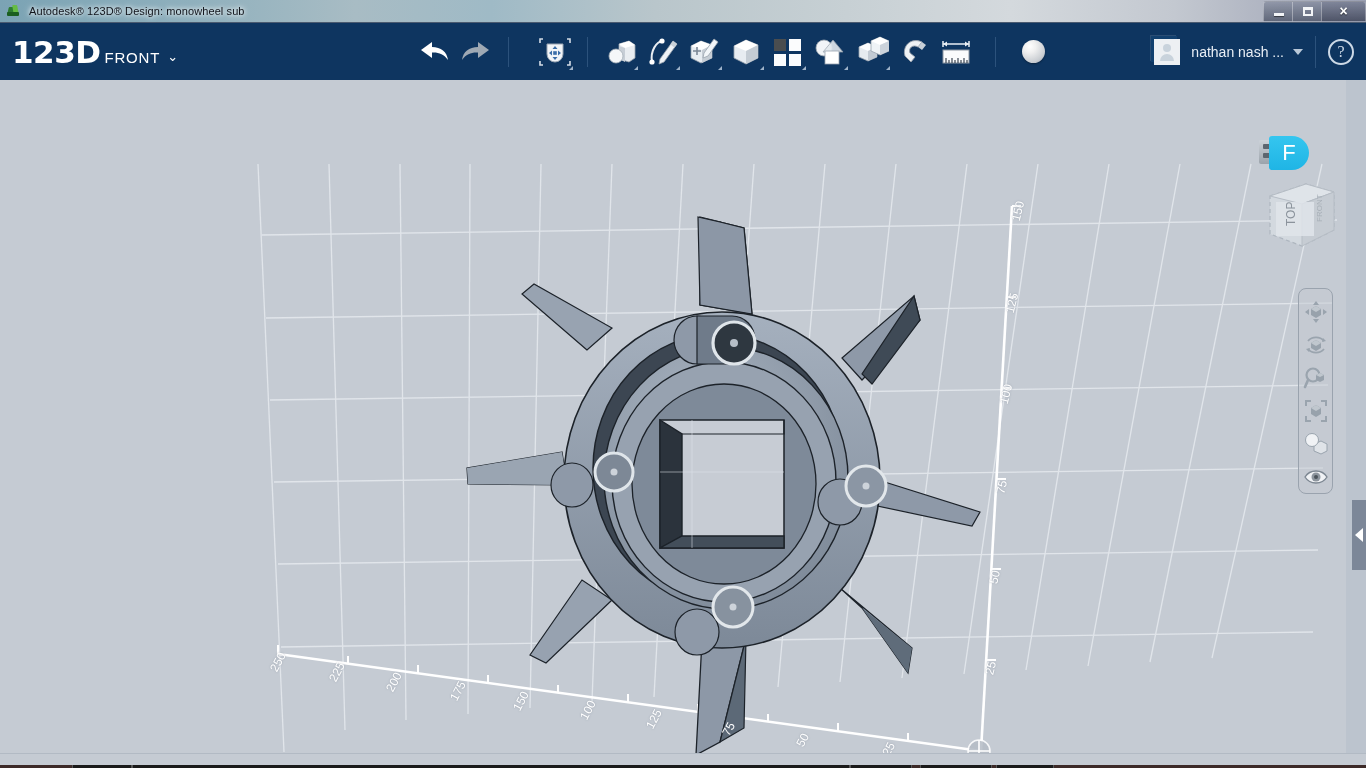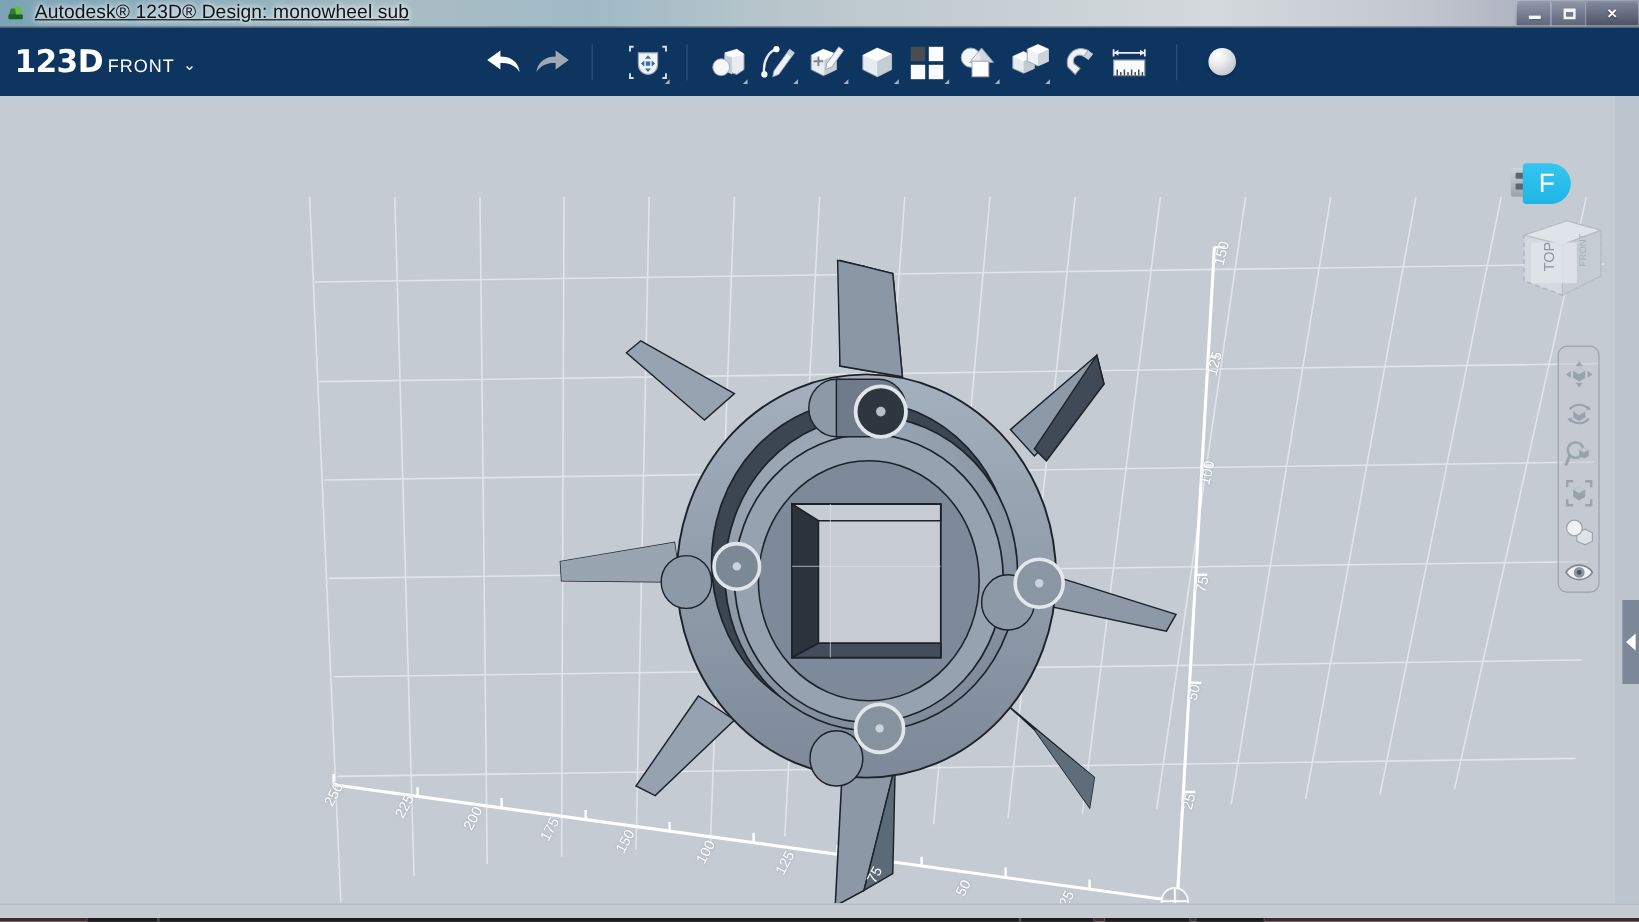--- a/index.html
+++ b/index.html
@@ -21,23 +21,23 @@
   #tb-icon {
     width: 16px; height: 16px; margin-left: 6px; position: relative; flex: none;
   }
   #tb-icon .g1 { position:absolute; left:2px; top:4px; width:6px; height:8px;
      background:#2e7d32; transform: skewX(-12deg); border-radius:1px;}
   #tb-icon .g2 { position:absolute; left:7px; top:2px; width:5px; height:10px;
      background:#66bb44; transform: skewX(10deg); border-radius:1px;}
   #tb-icon .g3 { position:absolute; left:1px; top:9px; width:12px; height:4px;
      background:#1b5e20; border-radius:1px;}
   #tb-title {
-    margin-left: 7px; font-size: 16px; color: #10131a;
+    margin-left: 7px; font-size: 11px; color: #10131a;
     text-shadow: 0 0 4px rgba(255,255,255,0.95), 0 0 7px rgba(255,255,255,0.9);
-    white-space: nowrap; letter-spacing: .1px; text-decoration: underline;
+    white-space: nowrap; letter-spacing: .1px;
   }
   #winbtns { margin-left: auto; display: flex; height: 21px; align-items: stretch; }
   .winbtn {
     width: 29px; position: relative; cursor: default;
     background: linear-gradient(to bottom, rgba(120,128,148,.55), rgba(70,78,98,.75));
     border-left: 1px solid rgba(255,255,255,.35);
     border-top: 1px solid rgba(255,255,255,.35);
     border-bottom: 1px solid rgba(255,255,255,.2);
   }
   .winbtn:first-child { border-top-left-radius: 3px; }
@@ -54,21 +54,21 @@
      color:#ffffff; font-size:14px; font-weight:bold;
      display:flex; align-items:center; justify-content:center;
      text-shadow: 0 1px 1px rgba(0,0,0,.6); }
 
   
   #toolbar {
     position: absolute; left: 0; top: 23px; width: 1366px; height: 57px;
     background: #0e3560; display: flex; align-items: center;
   }
   #logo { margin-left: 12px; display: flex; align-items: baseline; user-select:none; }
-  #logo .big { font-size: 26px; font-weight: bold; color: #fff; letter-spacing: -.5px;
+  #logo .big { font-size: 31px; font-weight: bold; color: #fff; letter-spacing: -.5px;
      font-family: "DejaVu Sans", sans-serif; }
   #logo .small { font-size: 15px; color: #fff; margin-left: 4px; letter-spacing: .8px; }
   #logo .caret { margin-left: 7px; color: #fff; font-size: 13px; position: relative; top: -2px;}
 
   .tsep { width: 1px; height: 30px; background: #2c527c; margin: 0 11px; flex: none;}
 
   .tool { width: 42px; height: 42px; position: relative; flex: none;
      display: flex; align-items: center; justify-content: center; cursor: default; }
   .tool .tri { position:absolute; right:3px; bottom:3px; width:0;height:0;
      border-left:4px solid transparent; border-bottom:4px solid #9fb3c9;}
@@ -311,20 +311,30 @@
       </svg>
     </div>
   </div>
 
   <div class="tsep" style="margin-left:18px"></div>
 
   <div id="sphere-btn">
     <div class="ball"></div>
   </div>
 
+  <div id="userarea">
+    <div id="avatar">
+      <div class="head"></div>
+        <div class="body"></div>
+    </div>
+    <div id="username">nathan nash  ...</div>
+    <div id="user-caret"></div>
+    <div id="usep"></div>
+    <div id="help">?</div>
+  </div>
 </div>
 
 <div id="viewport">
 
   <svg id="grid" viewBox="0 0 1366 673" preserveAspectRatio="none">
     <defs>
       <linearGradient id="gFaceTop" x1="0" y1="0" x2="0" y2="1">
         <stop offset="0" stop-color="#9aa6b5"></stop>
           <stop offset="1" stop-color="#8894a4"></stop>
       </linearGradient>

